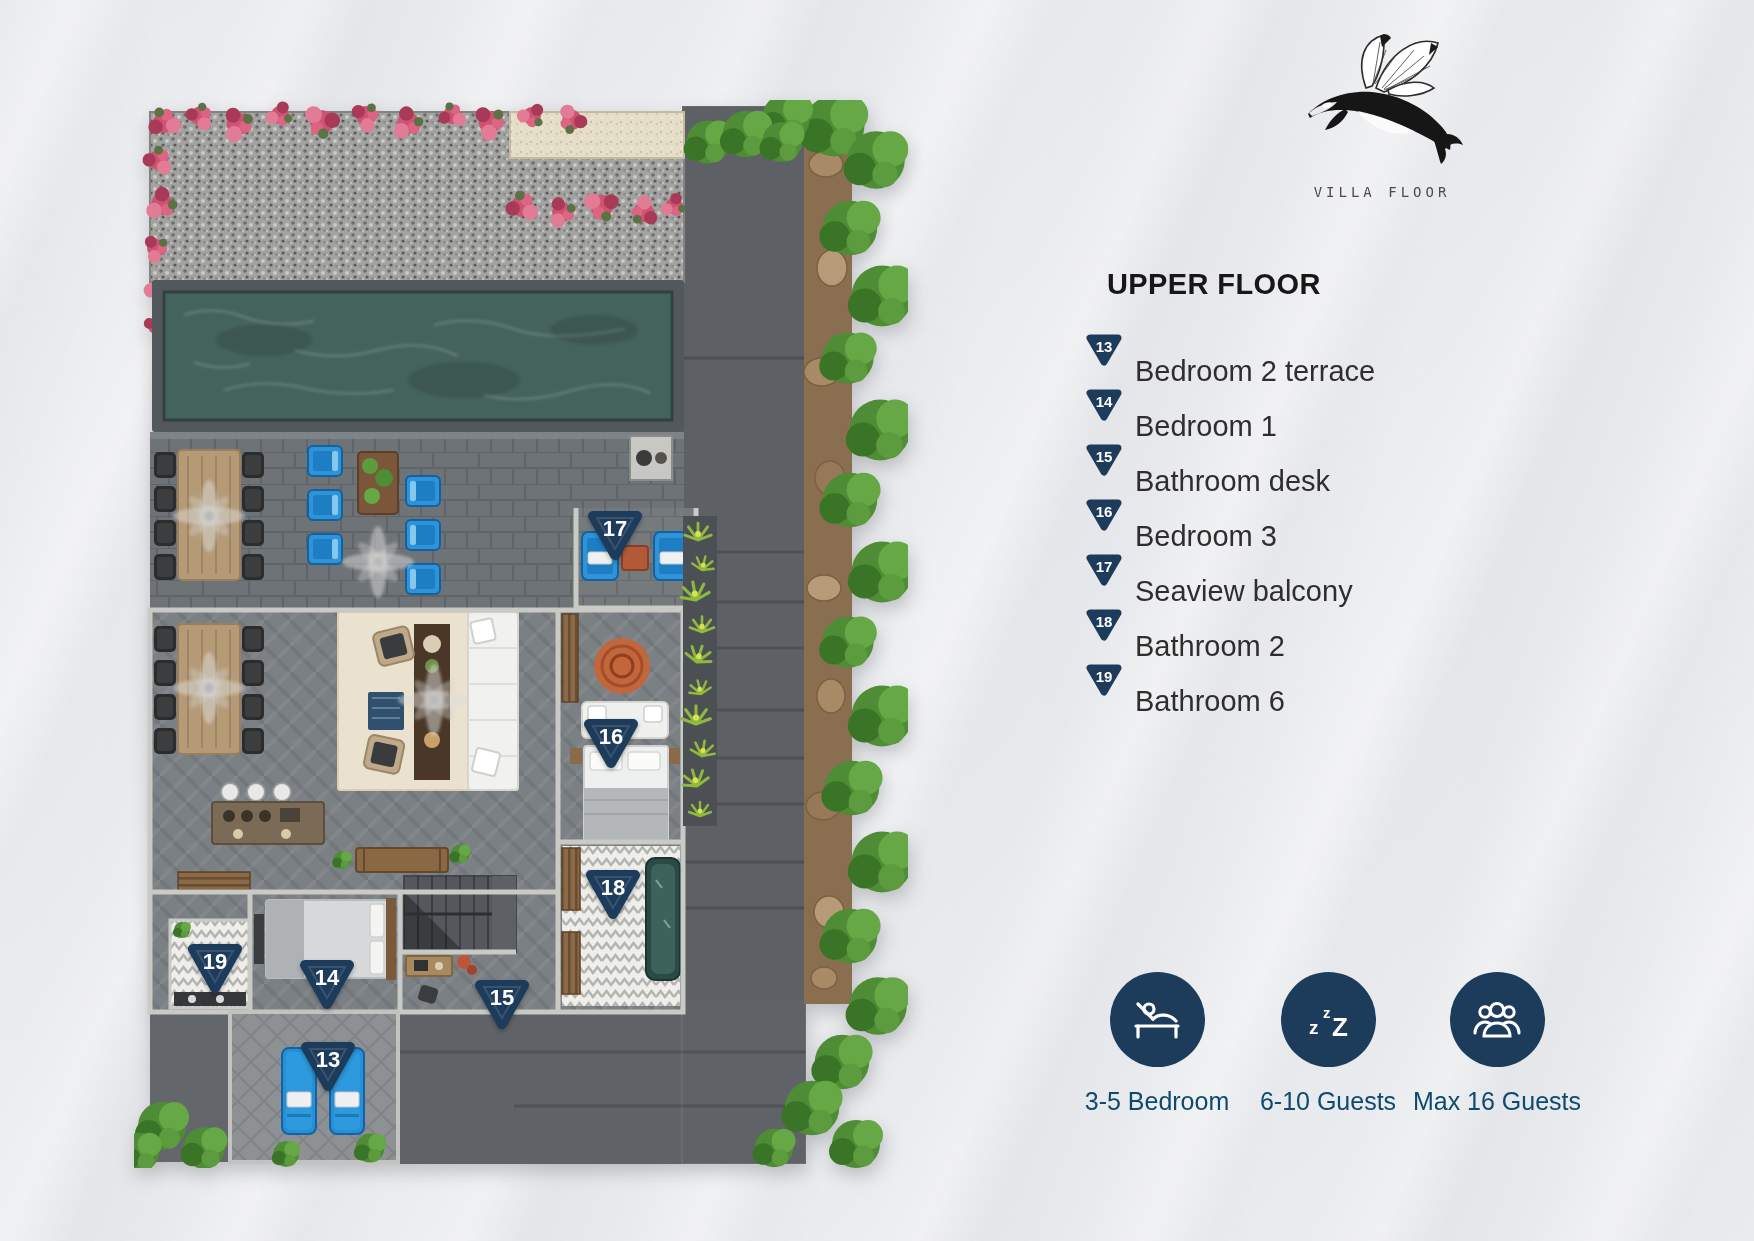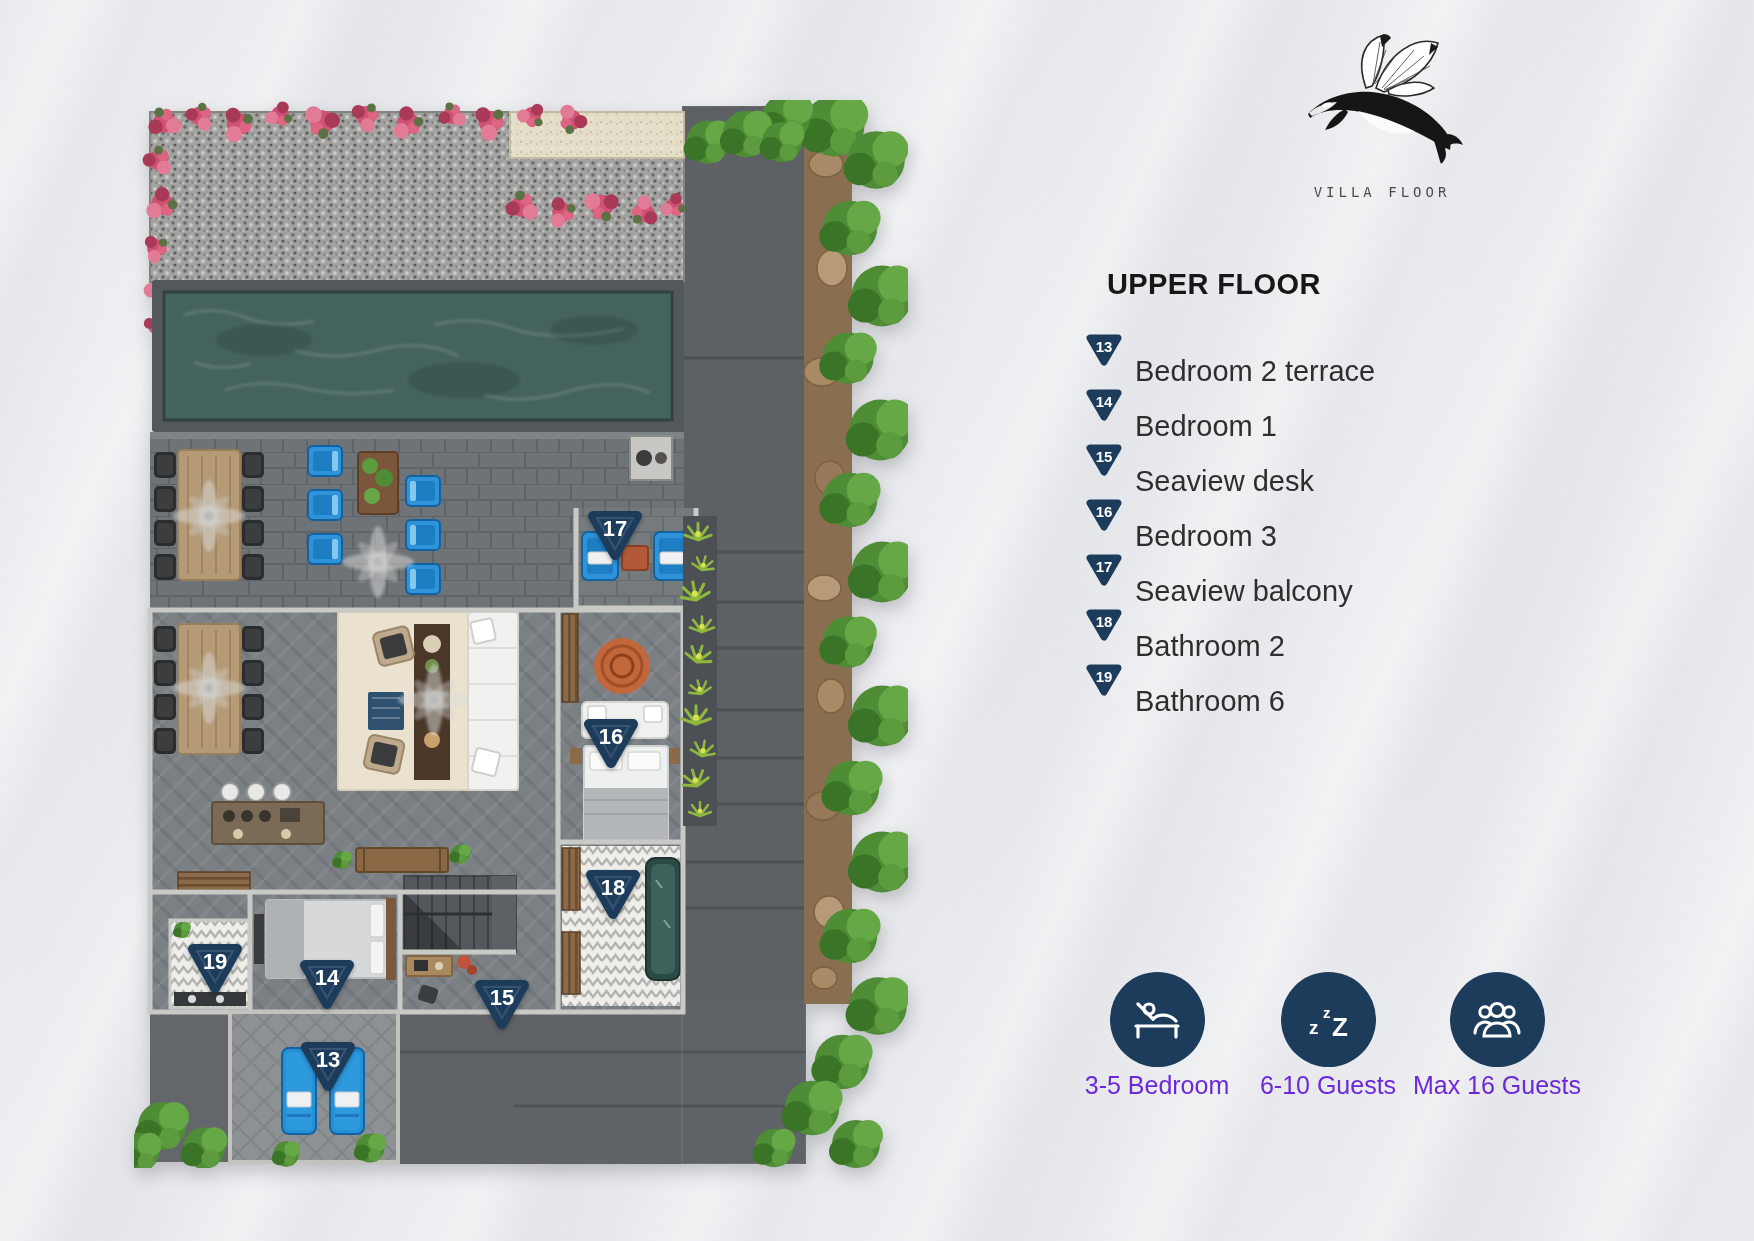--- a/index.html
+++ b/index.html
@@ -34,21 +34,21 @@
   }
   .legend{left:1085px;top:322px;}
   .legend-row{display:flex;align-items:center;height:55px;}
   .legend-row svg{flex:0 0 auto;margin-right:12px;}
   .legend-label{font-size:29px;color:#2e2e2e;margin-top:44px;}
   .stat{width:200px;text-align:center;top:972px;}
   .stat-circle{
     width:95px;height:95px;border-radius:50%;margin:0 auto;
     background:#1d3c5c;display:flex;align-items:center;justify-content:center;
   }
-  .stat-label{margin-top:4px;font-size:25px;color:#6d28d9;}
+  .stat-label{margin-top:20px;font-size:25px;color:#0c4a6e;}
   .mnum{font-family:"Liberation Sans",sans-serif;font-weight:bold;fill:#fff;}
 </style>
 </head>
 <body>
 
 <svg class="abs plan" width="774" height="1068" viewBox="0 0 774 1068">
   <defs>
     <pattern id="gravel" width="12" height="12" patternUnits="userSpaceOnUse">
       <rect width="12" height="12" fill="#a2a2a0"></rect>
       <circle cx="3" cy="3" r="1.8" fill="#6c6c6a"></circle>
@@ -543,21 +543,21 @@
         <polygon points="5,6 33,6 19,30" fill="#1d3c5c" stroke="#1d3c5c" stroke-width="7" stroke-linejoin="round"></polygon>
         <text class="mnum" x="19" y="20" font-size="15" text-anchor="middle">14</text>
       </svg>
     <span class="legend-label">Bedroom 1</span>
   </div>
   <div class="legend-row">
     <svg width="38" height="35" viewBox="0 0 38 35">
         <polygon points="5,6 33,6 19,30" fill="#1d3c5c" stroke="#1d3c5c" stroke-width="7" stroke-linejoin="round"></polygon>
         <text class="mnum" x="19" y="20" font-size="15" text-anchor="middle">15</text>
       </svg>
-    <span class="legend-label">Seaview desk</span>
+    <span class="legend-label">Bathroom desk</span>
   </div>
   <div class="legend-row">
     <svg width="38" height="35" viewBox="0 0 38 35">
         <polygon points="5,6 33,6 19,30" fill="#1d3c5c" stroke="#1d3c5c" stroke-width="7" stroke-linejoin="round"></polygon>
         <text class="mnum" x="19" y="20" font-size="15" text-anchor="middle">16</text>
       </svg>
     <span class="legend-label">Bedroom 3</span>
   </div>
   <div class="legend-row">
     <svg width="38" height="35" viewBox="0 0 38 35">

